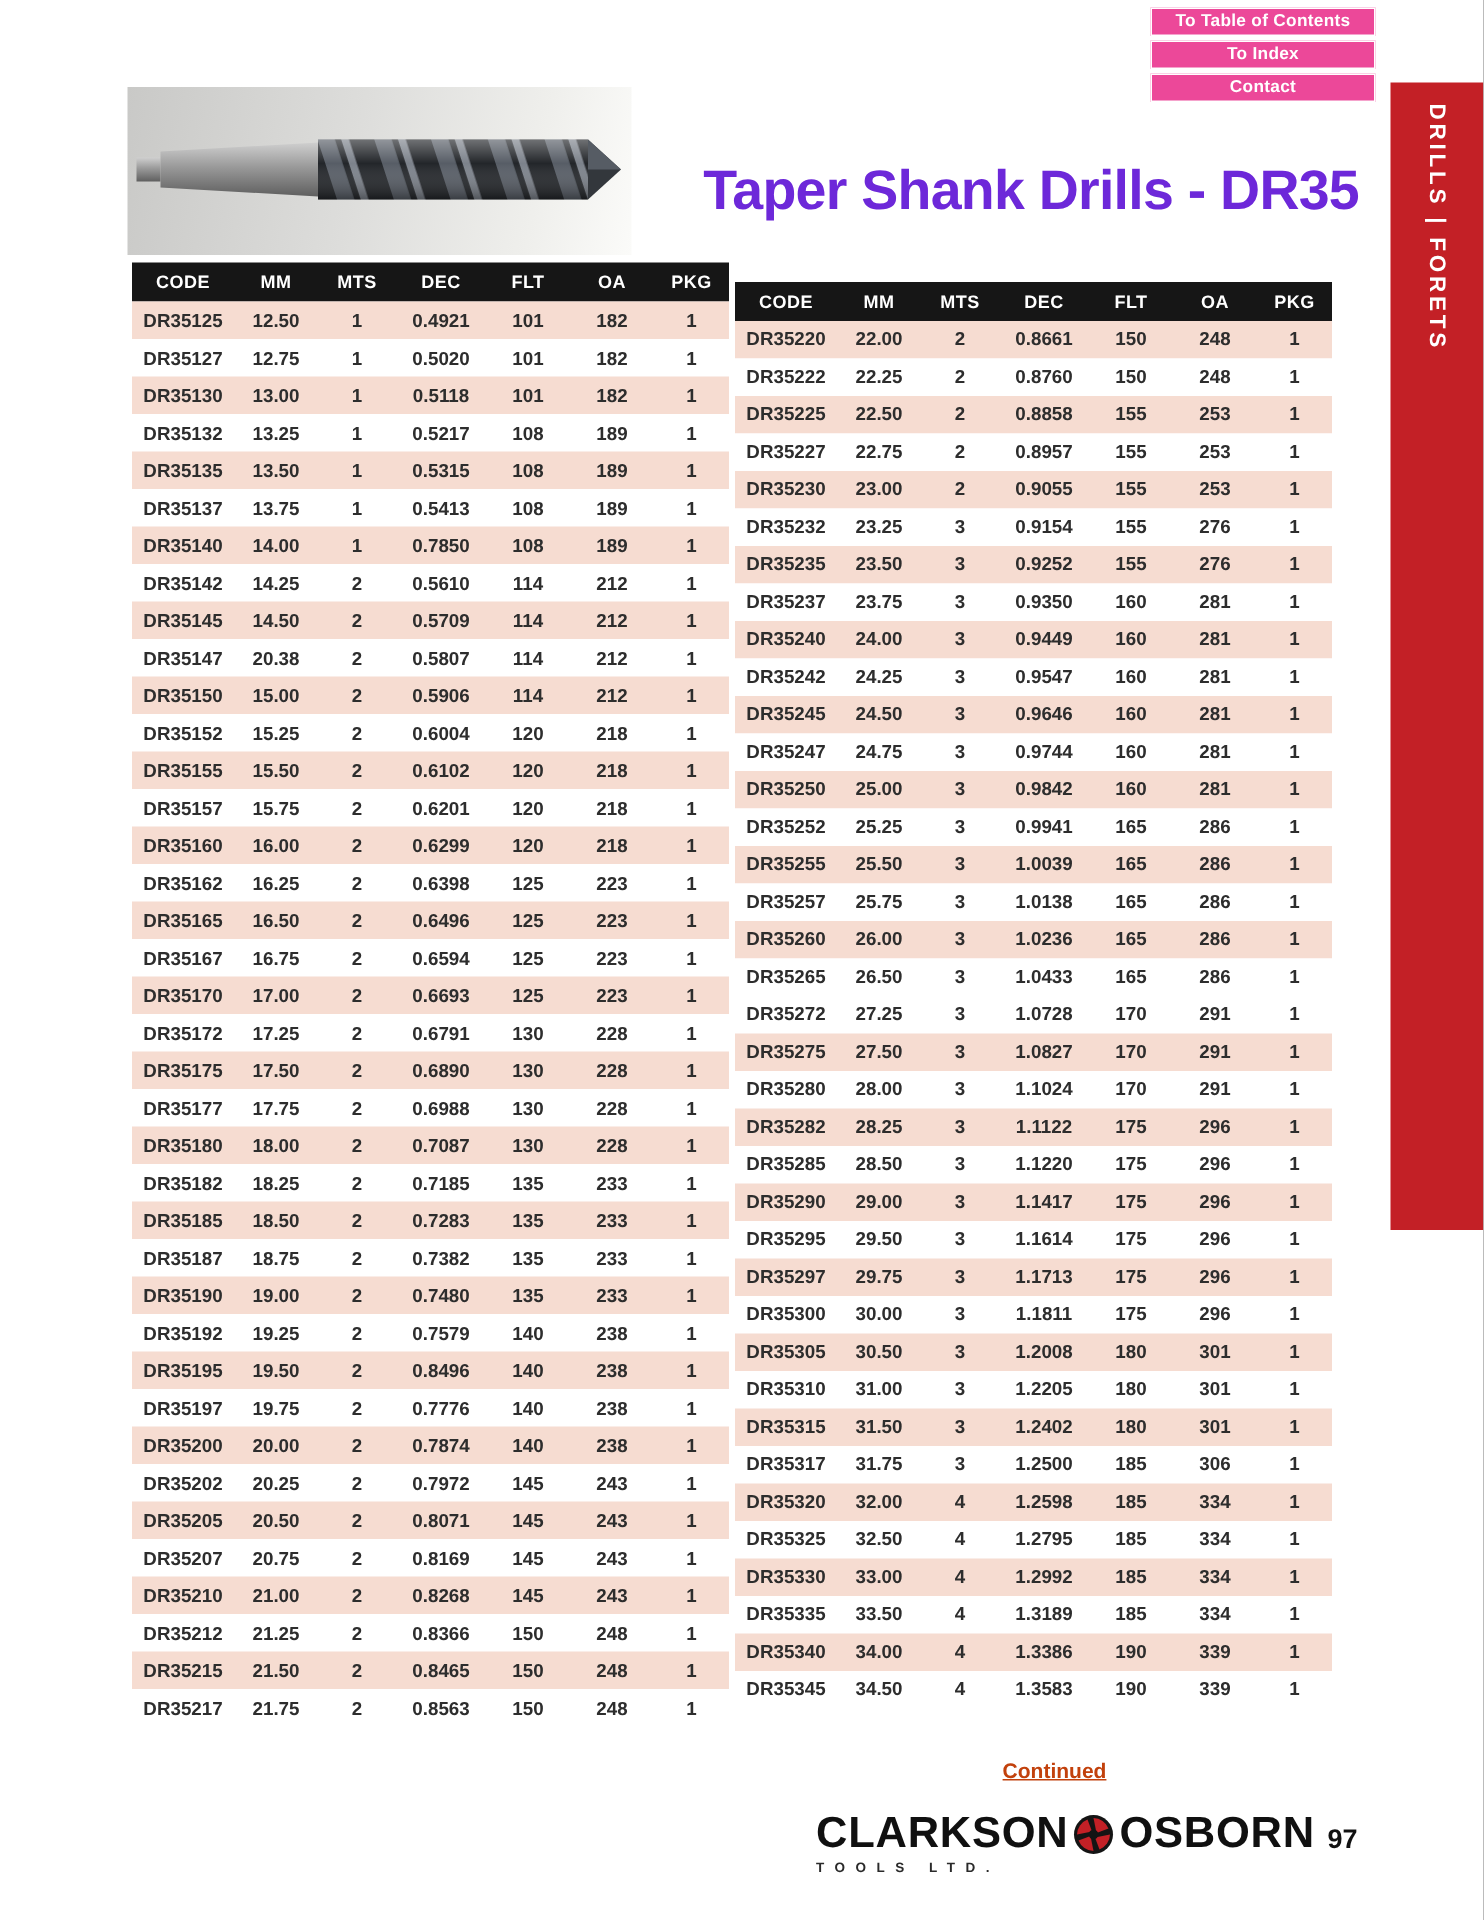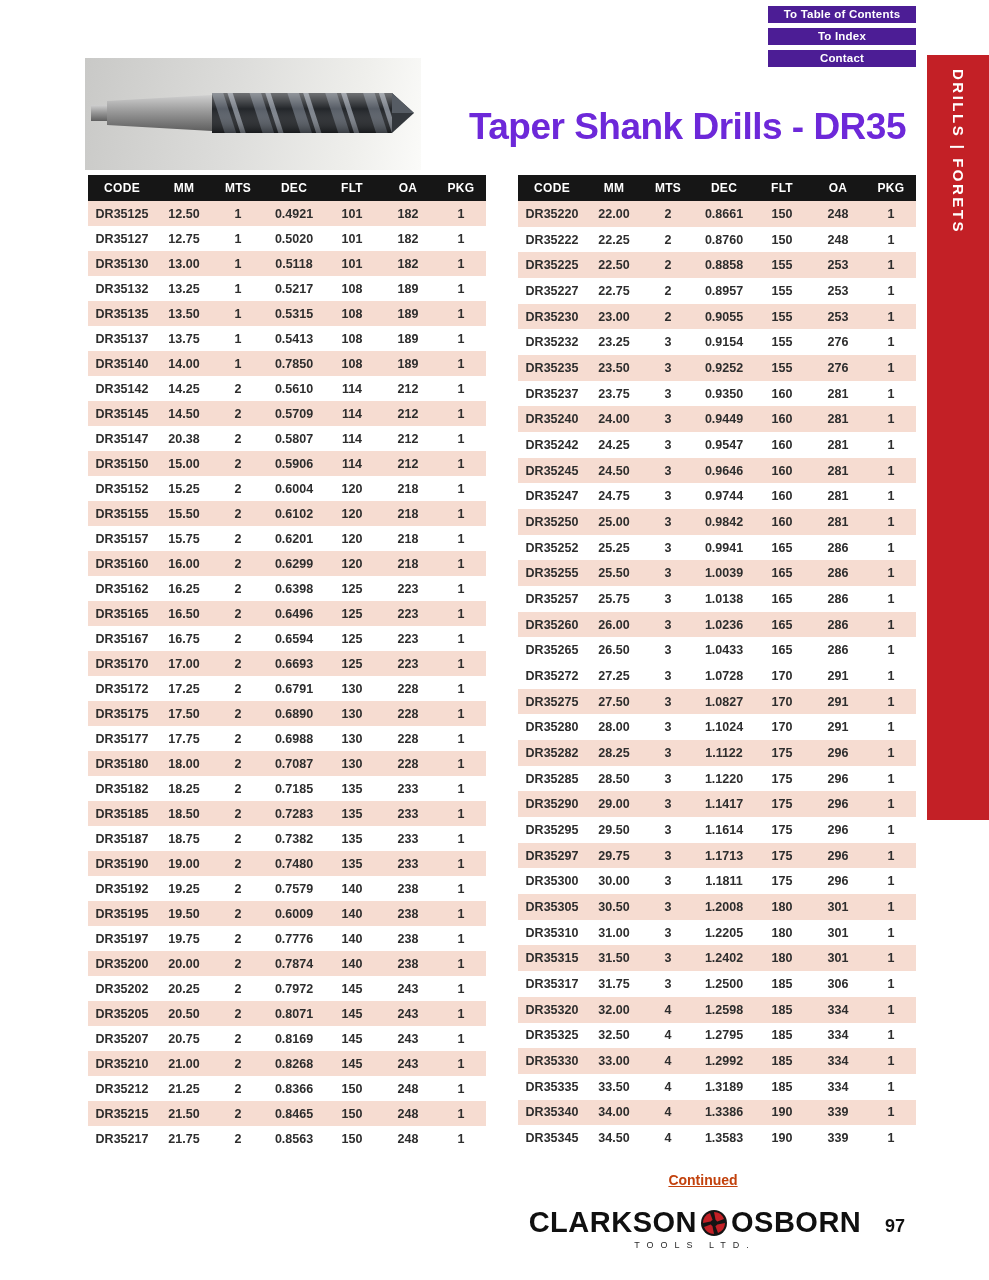--- a/index.html
+++ b/index.html
@@ -6,21 +6,21 @@
   html,body { background:#888; }
   body { font-family:"Liberation Sans", sans-serif; }
   .page {
     position:relative; width:989px; height:1280px; margin:0 auto;
     background:#ffffff; overflow:hidden;
   }
 
   
   .nav { position:absolute; top:5px; right:72px; width:150px; display:flex; flex-direction:column; gap:3px; }
   .nav button {
-    background:#4c1d95; color:#fff; border:1px solid #fff; font-family:inherit;
+    background:#ec4899; color:#fff; border:1px solid #fff; font-family:inherit;
     font-weight:bold; font-size:11.5px; padding:2px 6px 3px; cursor:pointer;
     letter-spacing:.2px;
   }
 
   
   .sidebar {
     position:absolute; top:55px; right:0; width:62px; height:765px; background:#c32026;
   }
   .sidebar .vlabel {
     position:absolute; top:14px; left:50%; transform:translateX(-50%);
@@ -36,21 +36,21 @@
   }
   .photo svg { display:block; }
 
   
   .title {
     position:absolute; left:430px; top:106px; width:476px; text-align:right;
     color:#6d28d9; font-size:37px; font-weight:bold; letter-spacing:-0.5px; white-space:nowrap;
   }
 
   
-  .tables { position:absolute; left:88px; top:175px; display:flex; gap:32px; }
+  .tables { position:absolute; left:88px; top:175px; display:flex; gap:4px;align-items:center; }
   table { border-collapse:collapse; width:398px; table-layout:fixed; }
   col.c-code { width:68px; } col.c-mm { width:56px; } col.c-mts { width:52px; }
   col.c-dec { width:60px; } col.c-flt { width:56px; } col.c-oa { width:56px; }
   col.c-pkg { width:50px; }
   thead th {
     background:#161616; color:#fff; font-size:12px; font-weight:bold;
     height:26px; text-align:center; letter-spacing:.3px;
   }
   tbody td {
     height:25px; font-size:12.5px; font-weight:bold; color:#2d2d2d;
@@ -58,27 +58,27 @@
   }
   tbody tr.shaded td { background:#f6dcd1; }
 
   
   .continued {
     position:absolute; left:504px; top:1172px; width:398px; text-align:center;
     font-size:14px; font-weight:bold; color:#c2410c;text-decoration:underline;
   }
 
   
-  .logo { position:absolute; left:520px; top:1208px; width:350px; text-align:center; }
+  .logo { position:absolute; left:544px; top:1208px; width:350px; }
   .logo-row { display:inline-flex; align-items:center; gap:3px; }
   .logo-row .brand {
     font-size:29px; font-weight:bold; color:#101010; letter-spacing:.5px; line-height:1;
   }
   .logo-sub {
-    margin-top:3px; font-size:9px; font-weight:normal; color:#2a2a2a; letter-spacing:7px;
+    margin-top:3px; font-size:9px; font-weight:bold; color:#2a2a2a; letter-spacing:7px;
   }
   .page-number { position:absolute; left:885px; top:1216px; font-size:18px; font-weight:bold; color:#111; }
 </style>
 </head>
 <body>
 
 <div class="page">
 
   <div class="nav">
     <button>To Table of Contents</button>
@@ -396,21 +396,21 @@
             <td>2</td>
             <td>0.7579</td>
             <td>140</td>
             <td>238</td>
             <td>1</td>
           </tr>
           <tr class="shaded">
             <td>DR35195</td>
             <td>19.50</td>
             <td>2</td>
-            <td>0.6009</td>
+            <td>0.8496</td>
             <td>140</td>
             <td>238</td>
             <td>1</td>
           </tr>
           <tr>
             <td>DR35197</td>
             <td>19.75</td>
             <td>2</td>
             <td>0.7776</td>
             <td>140</td>

